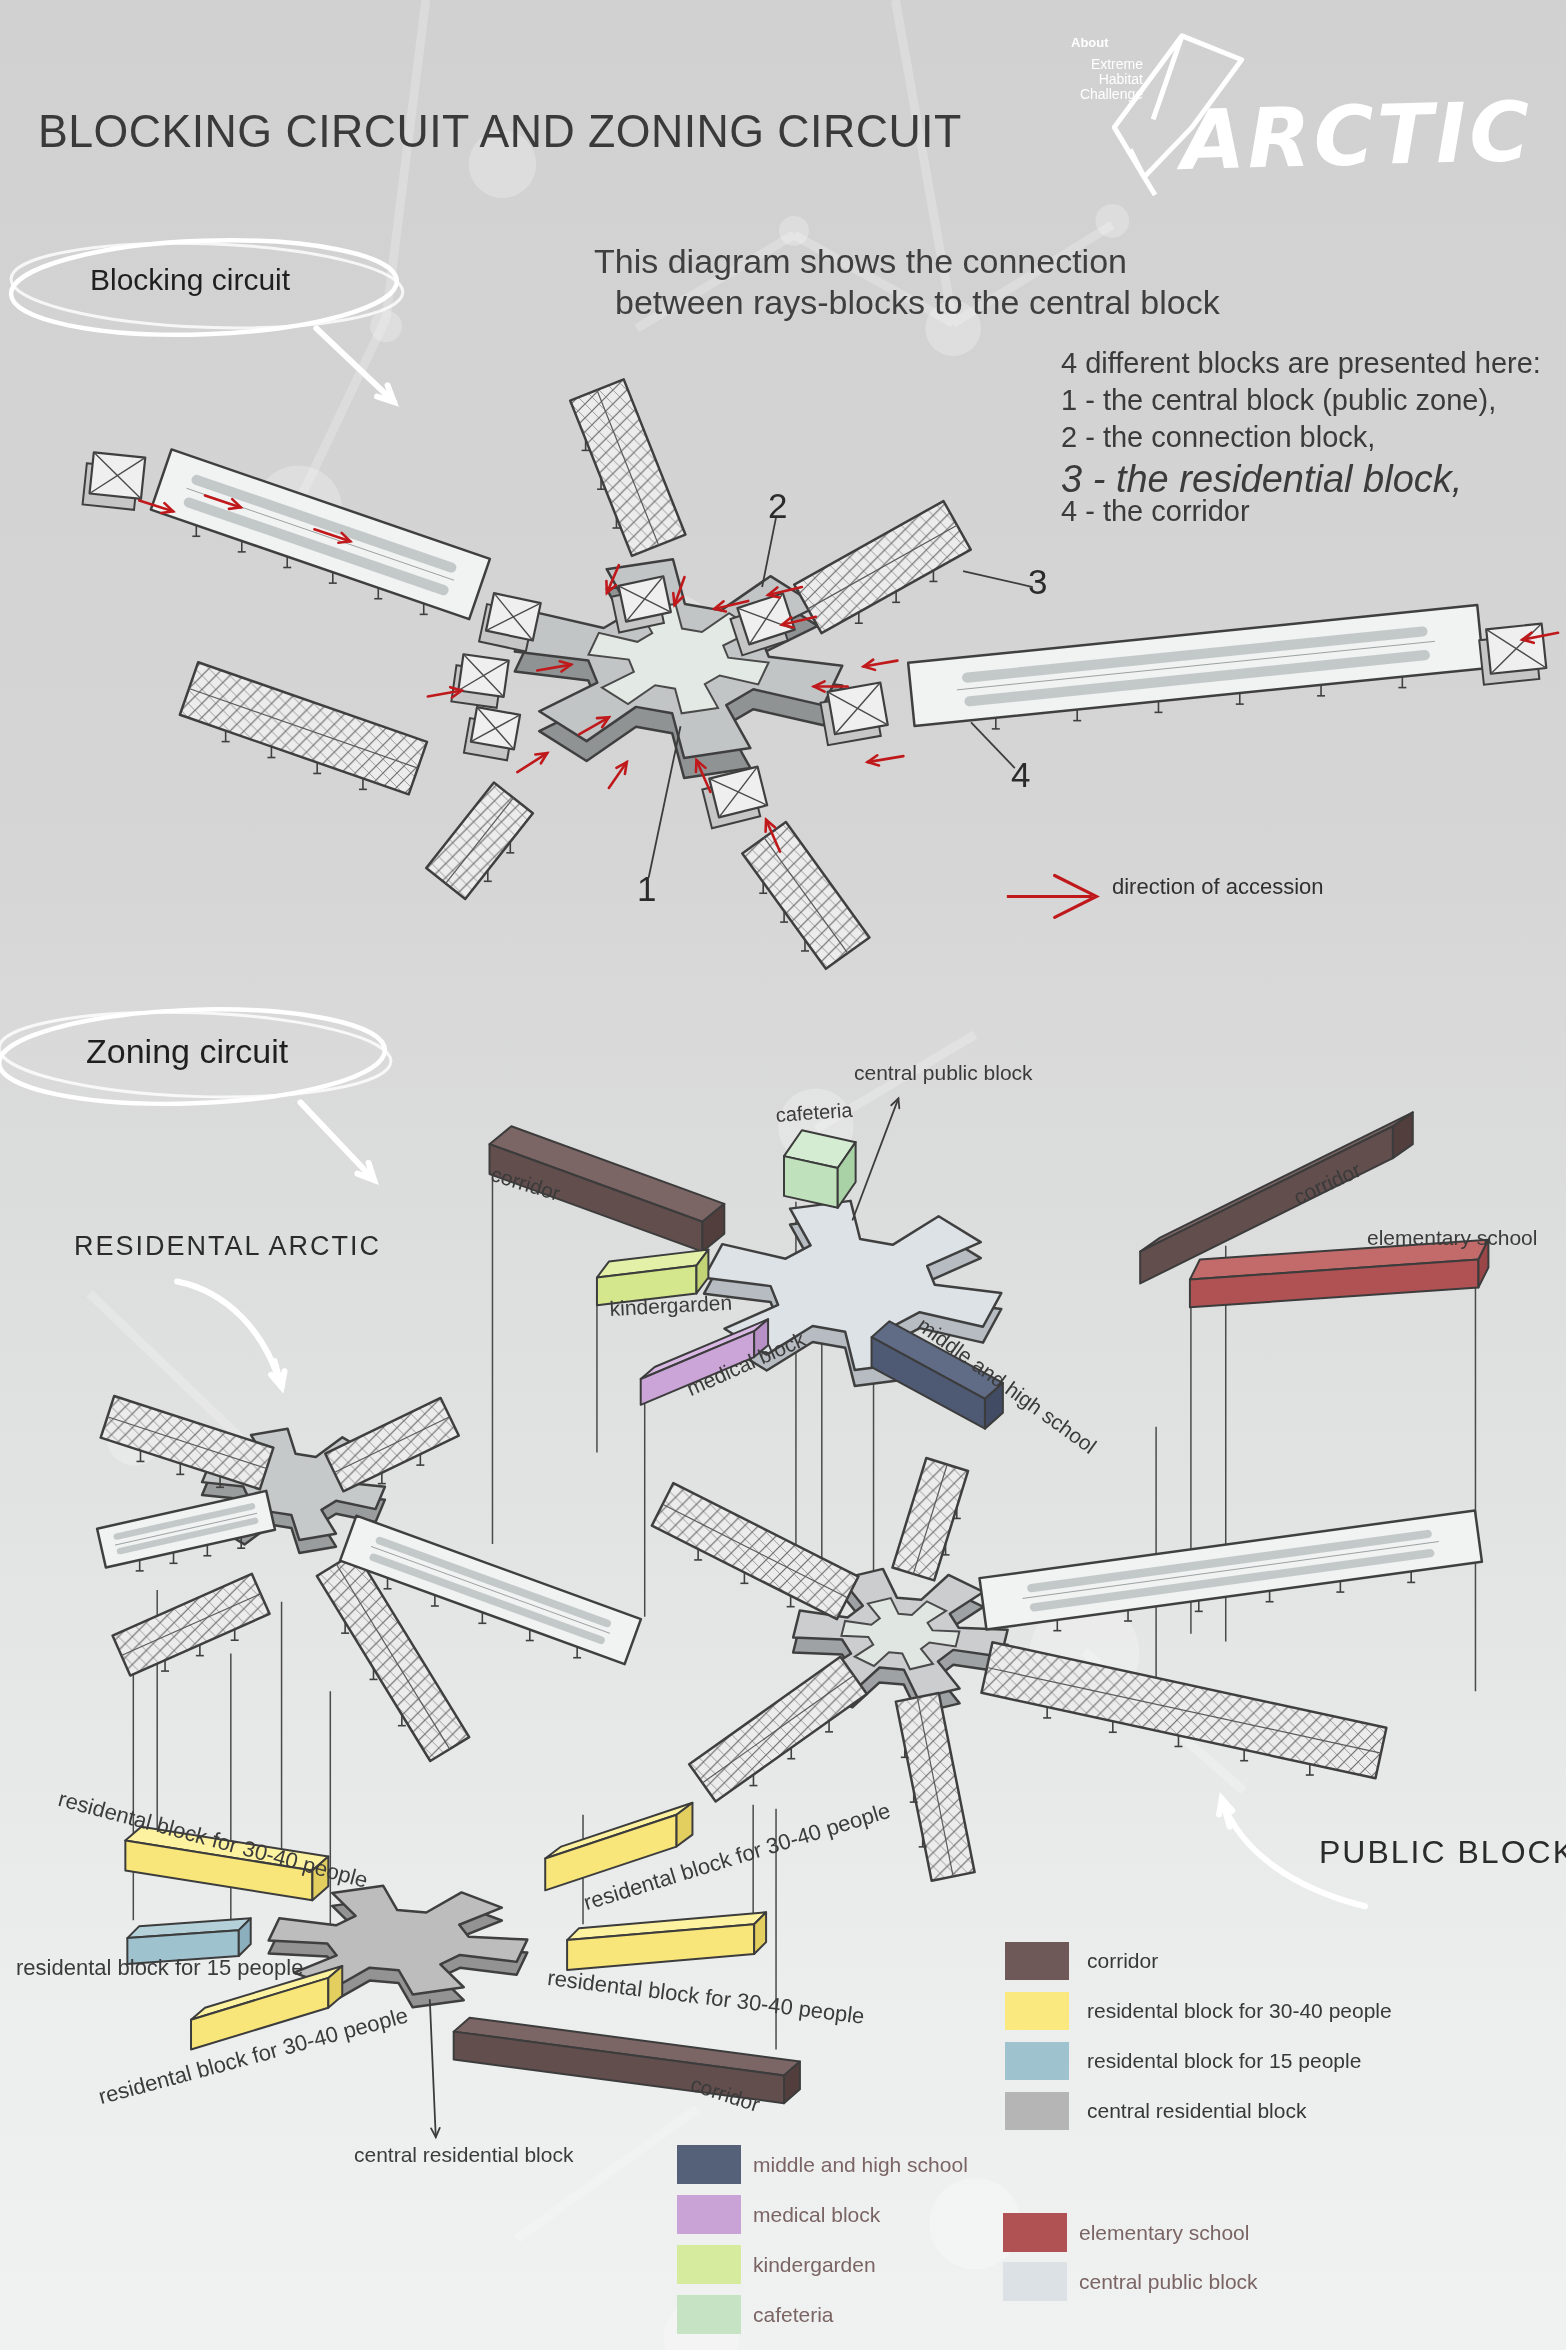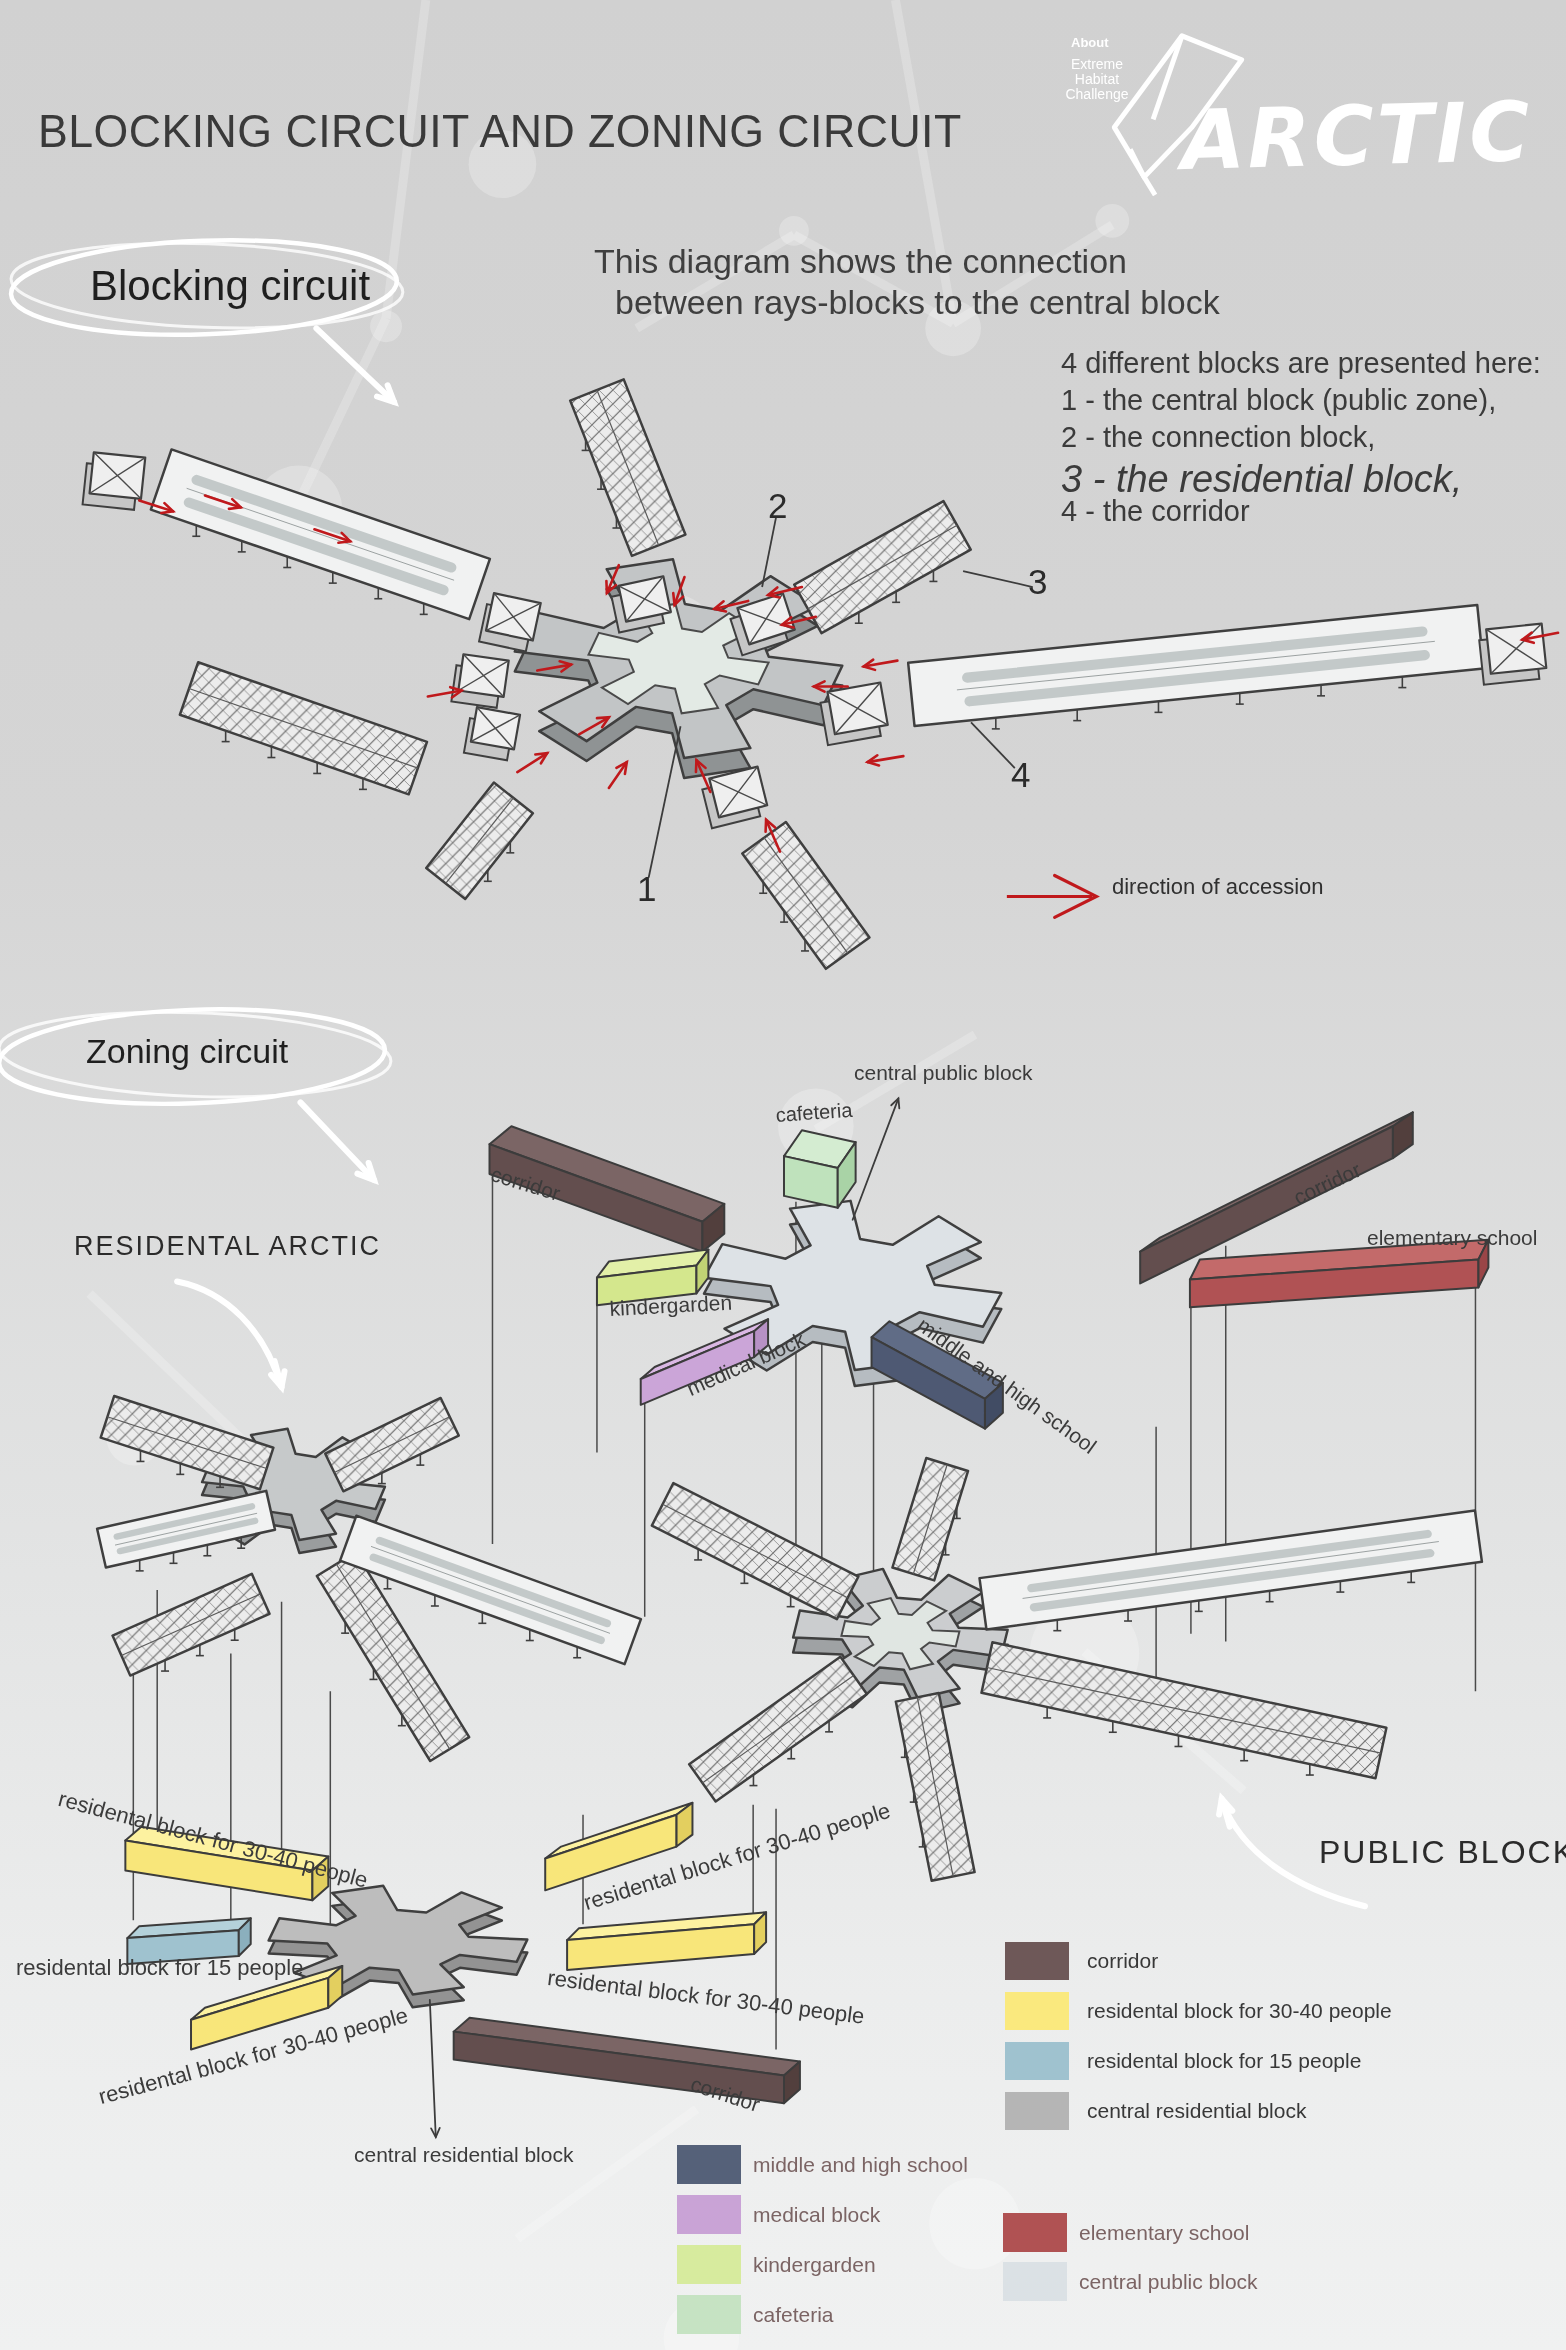--- a/index.html
+++ b/index.html
@@ -7,21 +7,21 @@
        background:linear-gradient(180deg,#d1d1d1 0%,#d5d5d5 35%,#e2e3e3 65%,#eceded 85%,#f0f1f1 100%);
        font-family:"Liberation Sans","DejaVu Sans",sans-serif;}
   .lbl{position:absolute;white-space:nowrap;color:#3b3b3b;transform-origin:left top;line-height:1.1;}
   .thin{font-weight:400;}
   svg.layer{position:absolute;left:0;top:0;}
   .legend{position:absolute;}
   .lrow{display:flex;align-items:center;margin-bottom:12px;}
   .sw{display:inline-block;width:64px;height:38px;flex:0 0 64px;}
   .ltxt{margin-left:18px;font-size:21px;color:#383838;}
   .ltxt.brown{color:#7b6464;margin-left:12px;}
-  .logo-org div{font-size:14px;line-height:15px;color:#fff;text-align:center;}
+  .logo-org div{font-size:14px;line-height:15px;color:#fff;}
 </style>
 </head>
 <body>
 
 <svg class="layer" width="1566" height="2350" viewBox="0 0 1574 2362">
   <g stroke="#ffffff" stroke-width="9" opacity="0.22" fill="none">
     <line x1="428" y1="0" x2="388" y2="320"></line>
       <line x1="900" y1="0" x2="958" y2="325"></line>
     <line x1="958" y1="325" x2="1118" y2="226"></line>
       <line x1="958" y1="325" x2="798" y2="236"></line>
@@ -474,21 +474,21 @@
   <div>Challenge</div>
 </div>
 <svg class="layer" width="1566" height="2350" style="pointer-events:none" viewBox="0 0 1574 2362">
   <g stroke="#ffffff" fill="none" stroke-width="5" stroke-linejoin="round">
     <polygon points="1120,128 1188,36 1248,60 1198,128 1150,178"></polygon>
     <path d="M1150,178 L1136,150 M1150,178 L1161,196 M1188,36 L1159,120"></path>
   </g>
 </svg>
 <div class="lbl" style="left:1180px;top:96px;font-size:82px;font-weight:bold;font-style:italic;color:#fff;letter-spacing:3px;transform:rotate(-1.5deg);font-family:'DejaVu Sans',sans-serif;">ARCTIC</div>
 
-<div class="lbl thin" style="left:90px;top:263px;font-size:42px;color:#1f1f1f;">Blocking circuit</div>
+<div class="lbl thin" style="left:90px;top:263px;font-size:30px;color:#1f1f1f;">Blocking circuit</div>
 <div class="lbl thin" style="left:594px;top:243px;font-size:34px;color:#3f3f3f;">This diagram shows the connection</div>
 <div class="lbl thin" style="left:594px;top:284px;font-size:34px;color:#3f3f3f;margin-left:21px;">between rays-blocks to the central block</div>
 <div class="lbl thin" style="left:1061px;top:348px;font-size:29px;">4 different blocks are presented here:</div>
 <div class="lbl thin" style="left:1061px;top:385px;font-size:29px;">1 - the central block (public zone),</div>
 <div class="lbl thin" style="left:1061px;top:422px;font-size:29px;">2 - the connection block,</div>
 <div class="lbl thin" style="left:1061px;top:459px;font-size:38px;font-style:italic;">3 - the residential block,</div>
 <div class="lbl thin" style="left:1061px;top:496px;font-size:29px;">4 - the corridor</div>
 <div class="lbl" style="left:637px;top:870px;font-size:35px;color:#2b2b2b;">1</div>
 <div class="lbl" style="left:768px;top:487px;font-size:35px;color:#2b2b2b;">2</div>
 <div class="lbl" style="left:1028px;top:563px;font-size:35px;color:#2b2b2b;">3</div>

